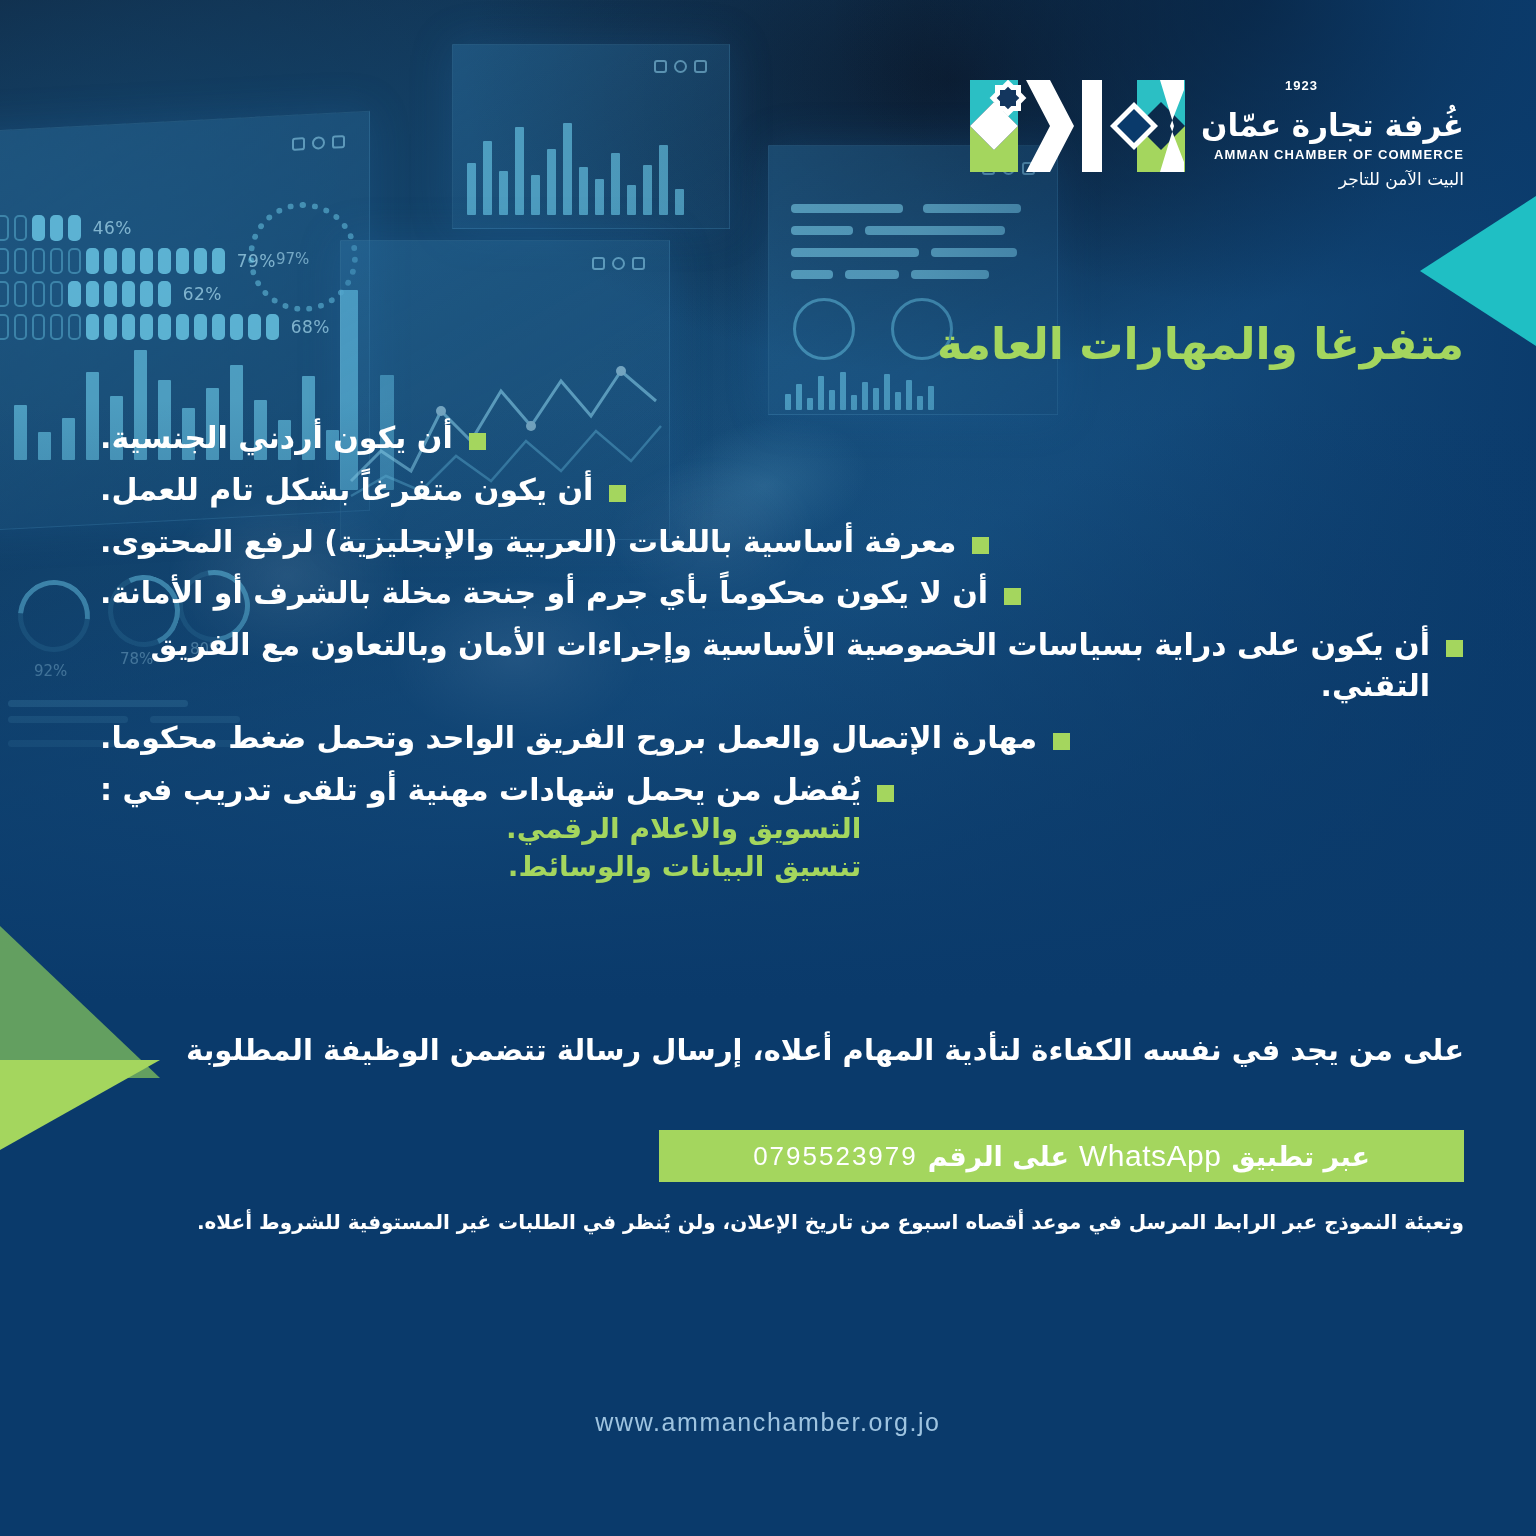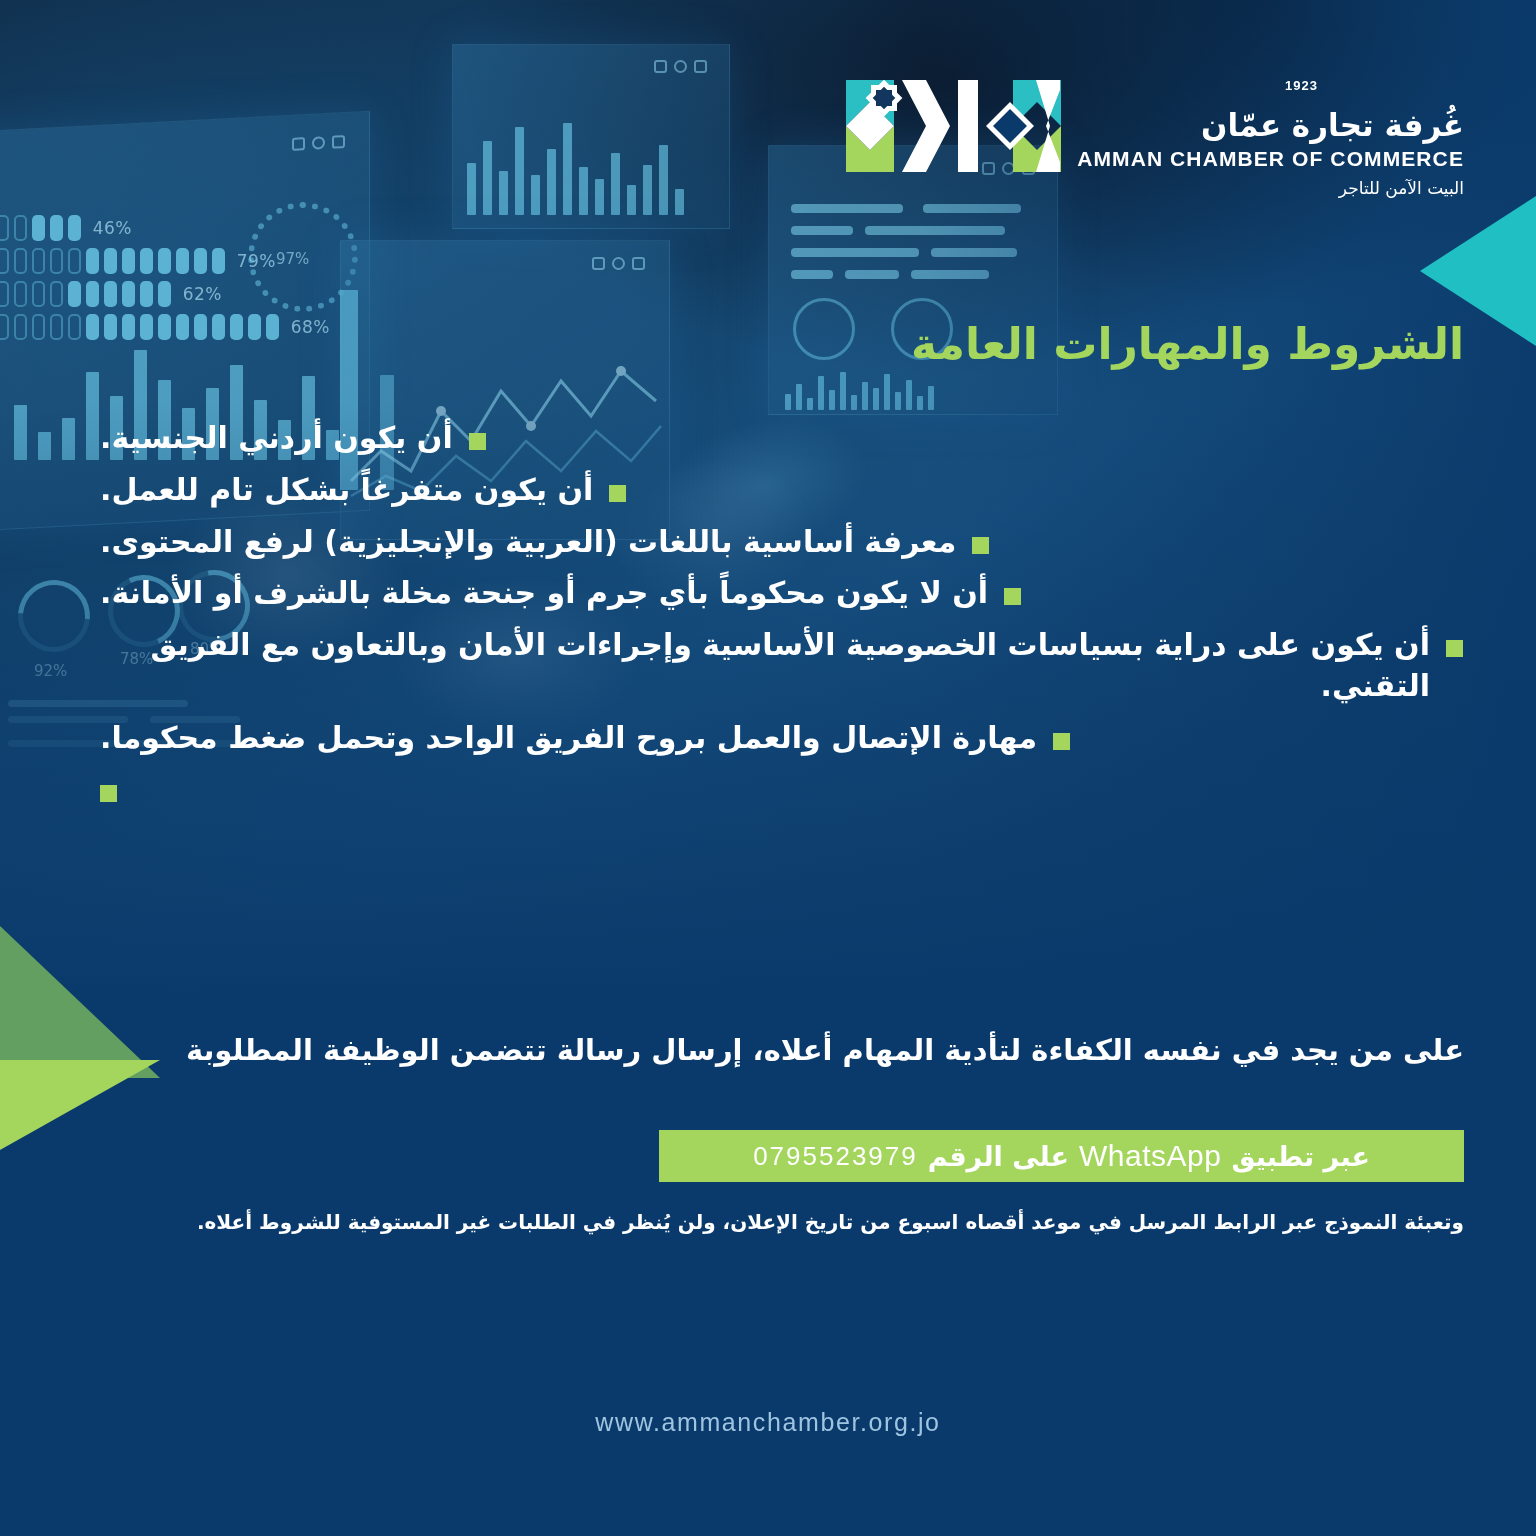--- a/index.html
+++ b/index.html
@@ -120,21 +120,21 @@
   .logo-block {
     position:absolute; right:72px; top:78px;
     display:flex; align-items:flex-start; gap:16px;
   }
   .logo-words { text-align:right; padding-top:30px; }
   .logo-ar {
     color:#ffffff; font-size:31px; font-weight:bold;
     letter-spacing:0; line-height:1.15; white-space:nowrap;
   }
   .logo-en {
-    color:#ffffff; font-size:21px; font-weight:bold;
+    color:#ffffff; font-size:13px; font-weight:bold;
     letter-spacing:1.1px; margin-top:3px; white-space:nowrap;
     font-family:"Liberation Sans", sans-serif;
   }
   .logo-tag {
     color:#ffffff; font-size:17px; margin-top:7px; white-space:nowrap;
   }
   .logo-year {
     color:#ffffff; font-size:13px; font-weight:bold; letter-spacing:1px;
     font-family:"Liberation Sans", sans-serif;
     position:absolute; right:218px; top:78px;
@@ -435,21 +435,21 @@
           <g>
             <rect x="-8" y="-8" width="16" height="16" fill="#13365e"></rect>
             <rect x="-8" y="-8" width="16" height="16" fill="#13365e" transform="rotate(45)"></rect>
           </g>
         </g>
       </svg>
     </div>
   </div>
   <div class="logo-year">1923</div>
 
-  <div class="title">الشروط والمهارات العامة</div>
+  <div class="title">متفرغا والمهارات العامة</div>
 
   <div class="bullets">
 
     <div class="bullet-row">
       <div class="bullet-sq"></div>
       <div class="bullet-txt">أن يكون أردني الجنسية.</div>
     </div>
 
 
     <div class="bullet-row">
@@ -472,20 +472,25 @@
       <div class="bullet-txt">أن يكون على دراية بسياسات الخصوصية الأساسية وإجراءات الأمان وبالتعاون مع الفريق التقني.</div>
     </div>
 
     <div class="bullet-row">
       <div class="bullet-sq"></div>
       <div class="bullet-txt">مهارة الإتصال والعمل بروح الفريق الواحد وتحمل ضغط محكوما.</div>
     </div>
 
     <div class="bullet-row">
       <div class="bullet-sq"></div>
+      <div class="bullet-txt">
+        <span>يُفضل من يحمل شهادات مهنية أو تلقى تدريب في :</span>
+        <span class="bullet-sub">التسويق  والاعلام الرقمي.</span>
+        <span class="bullet-sub">تنسيق البيانات والوسائط.</span>
+      </div>
     </div>
 
   </div>
 
   <div class="para-apply">على من يجد في نفسه الكفاءة لتأدية المهام أعلاه، إرسال رسالة تتضمن الوظيفة المطلوبة</div>
 
   <div class="whatsapp-bar">
     <span class="wa-ar">عبر تطبيق</span>
     <span class="wa-app">WhatsApp</span>
     <span class="wa-ar">على الرقم</span>

